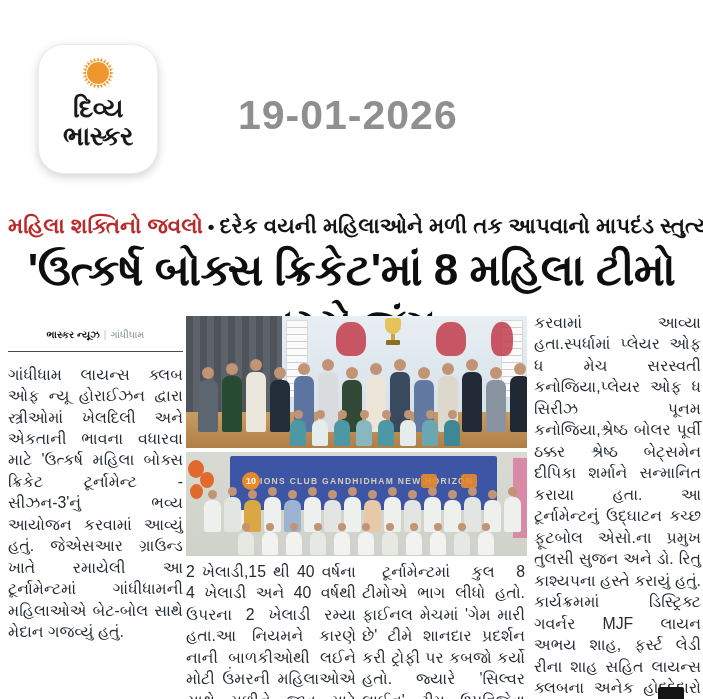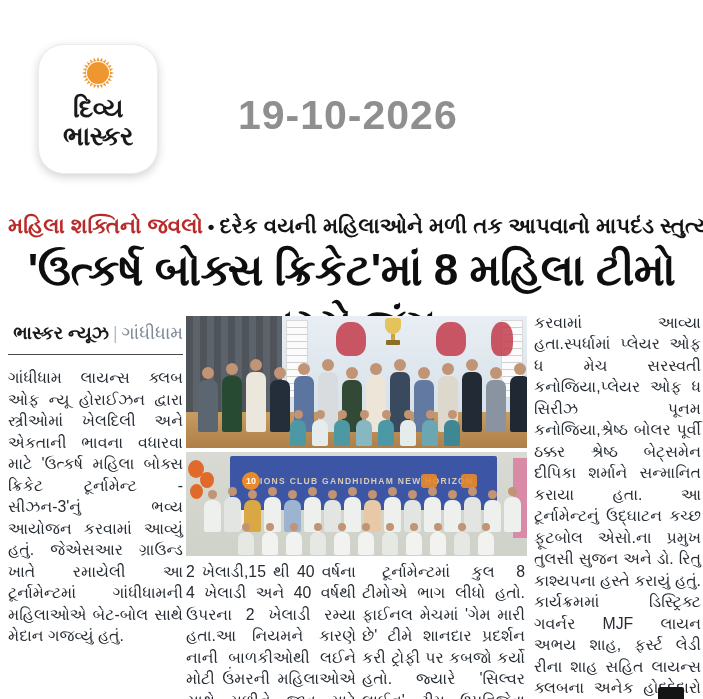--- a/index.html
+++ b/index.html
@@ -21,21 +21,21 @@
   .kicker .hl{color:#ba2a2a;}
   .kicker .dot{margin:0 5px;font-size:19px;}
   .headline{position:absolute;left:2px;top:242px;width:699px;font-size:44px;font-weight:800;
     color:#0e0e0e;letter-spacing:-.5px;text-align:center;line-height:1.25;}
 
   
   .col{position:absolute;color:#262c33;font-size:15.8px;line-height:1.36;text-align:justify;}
   .col p{margin:0;}
   .col1{left:8px;top:312px;width:175px;}
   .subhead{font-size:20px;font-weight:bold;line-height:1.4;color:#101010;text-align:left;}
-  .byline{margin-top:9px;text-align:right;font-size:18px;white-space:nowrap;}
+  .byline{margin-top:16px;text-align:center;font-size:10px;white-space:nowrap;}
   .byline .src{font-weight:bold;color:#1a1a1a;}
   .byline .sep{color:#b7bec6;margin:0 4px;}
   .byline .loc{color:#7e8994;}
   .rule{margin-top:9px;border-top:1.4px solid #4a4a4a;}
   .col1 .p1{margin-top:12px;}
   .col2{left:186px;top:561px;width:170px;}
   .col3{left:362px;top:561px;width:163px;}
   .col3 p{text-indent:20px;}
   .col4{left:534px;top:312px;width:167px;}
 
@@ -107,21 +107,21 @@
             <polygon points="20,4 18.6,8 21.4,8" transform="rotate(300 20 20)"></polygon>
             <polygon points="20,4 18.6,8 21.4,8" transform="rotate(315 20 20)"></polygon>
             <polygon points="20,4 18.6,8 21.4,8" transform="rotate(330 20 20)"></polygon>
             <polygon points="20,4 18.6,8 21.4,8" transform="rotate(345 20 20)"></polygon>
           </g>
       </g>
     </svg>
     <div class="logo-text">દિવ્ય</div>
     <div class="logo-text">ભાસ્કર</div>
   </div>
-  <div class="masthead-date">19-10-2026</div>
+  <div class="masthead-date">19-01-2026</div>
 
   <div class="kicker">
     <span class="hl">મહિલા શક્તિનો જવલો</span><span class="dot">•</span><span>દરેક વયની મહિલાઓને મળી તક આપવાનો માપદંડ સ્તુત્ય પ્રયાસ</span>
   </div>
 
   <div class="headline">'ઉત્કર્ષ બોક્સ ક્રિકેટ'માં 8 મહિલા ટીમો વચ્ચે જંગ</div>
 
   <div class="col col1">
     <div class="byline">
       <span class="src">ભાસ્કર ન્યૂઝ</span><span class="sep">|</span><span class="loc">ગાંધીધામ</span>

